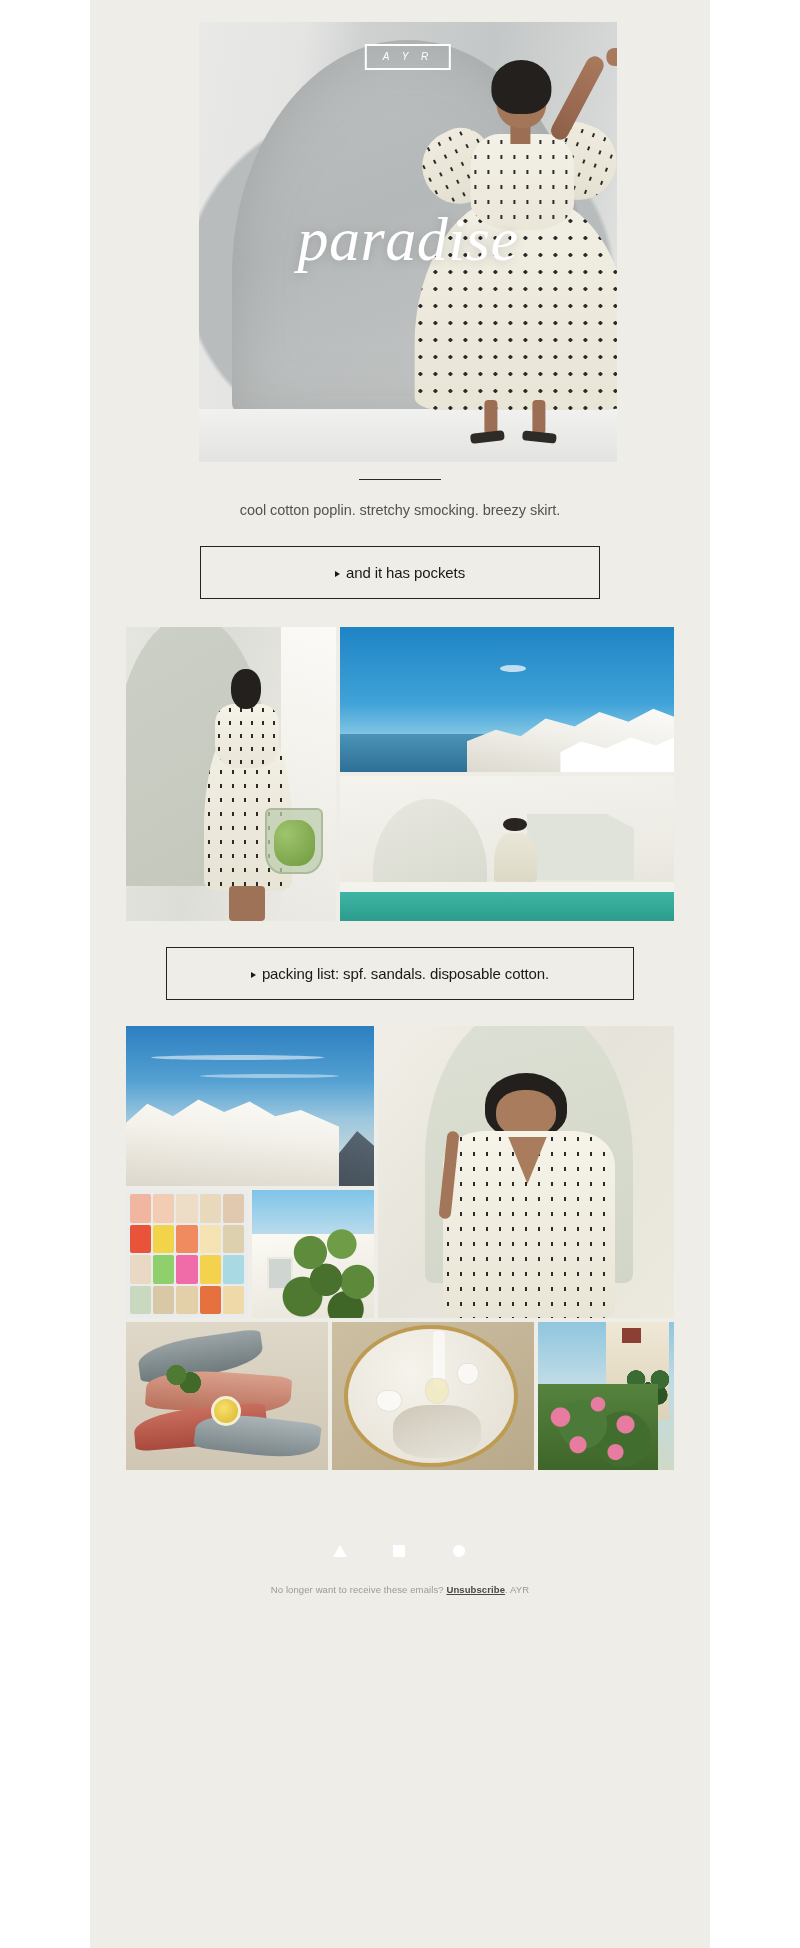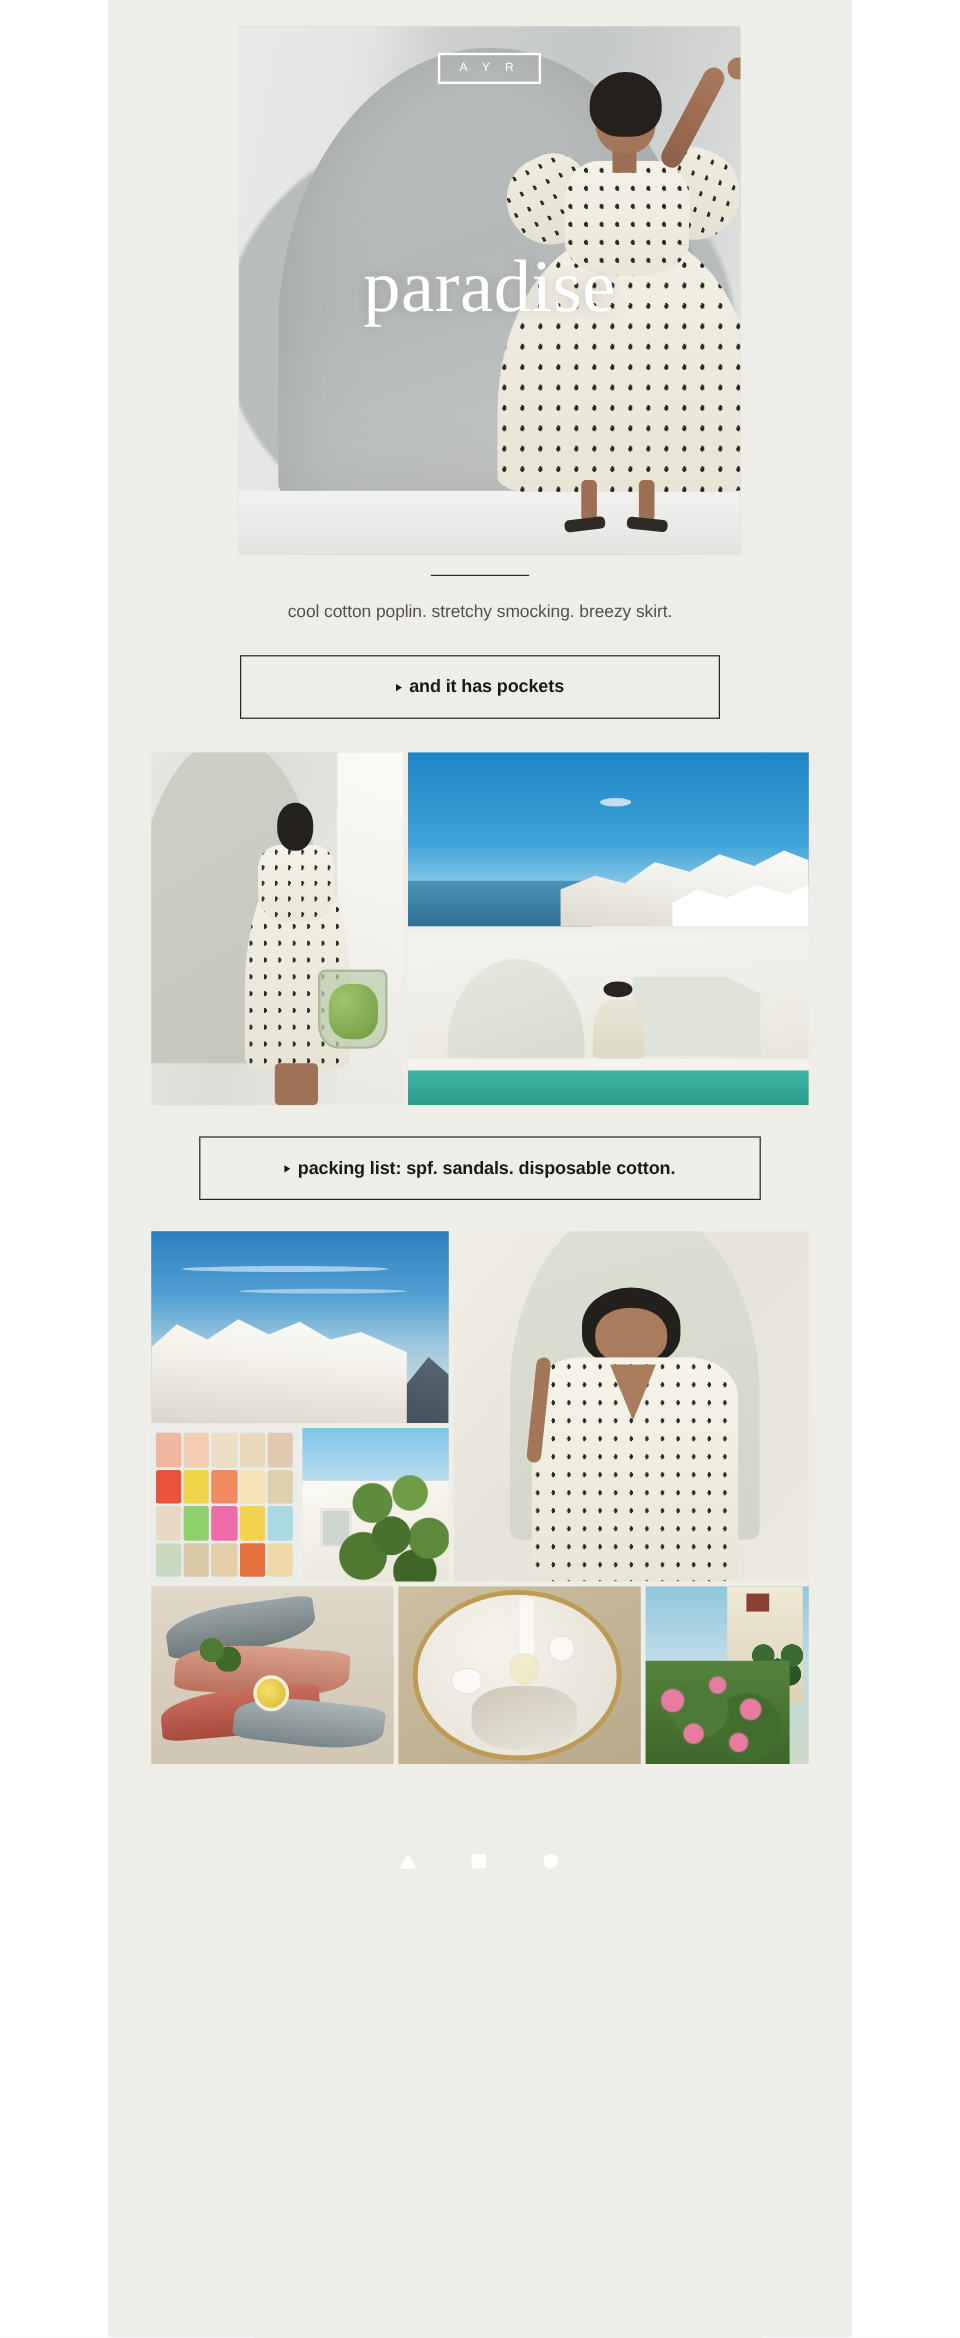--- a/index.html
+++ b/index.html
@@ -22,20 +22,21 @@
     width: 620px;
     background: #efede8;
     padding: 0 0 0 0;
   }
 
   
   .hero {
     position: relative;
     margin: 22px 0 0 16px;
     padding: 0 93px 0 93px;
+    font-style: italic;
   }
   .hero-photo {
     position: relative;
     width: 100%;
     height: 440px;
     overflow: hidden;
     background: #c9cbcb;
   }
   
   .hero-bg {
@@ -185,21 +186,21 @@
     letter-spacing: -0.05px;
   }
 
   
   .cta {
     display: block;
     border: 1px solid #24231f;
     background: #efede8;
     text-align: center;
     font-size: 15px;
-    font-weight: 700;
+    font-weight: 400;
     color: #1a1916;
     padding: 17px 10px;
     text-decoration: none;
     letter-spacing: -0.1px;
   }
   .cta-1 { margin: 28px 110px 0 110px; }
   .cta-2 { margin: 26px 76px 0 76px; }
   .tri {
     display: inline-block;
     width: 0; height: 0;
@@ -704,15 +705,19 @@
           <div class="s-tri"></div>
         </div>
       <div class="s-ico">
           <div class="s-sq"></div>
         </div>
       <div class="s-ico">
           <div class="s-ci"></div>
         </div>
     </div>
 
+    <div class="footer-text">
+      <span>No longer want to receive these emails?</span>
+      <a class="unsub" href="#">Unsubscribe</a><span>. AYR</span>
+    </div>
 
   </div>
 </div>
 
 </body></html>

